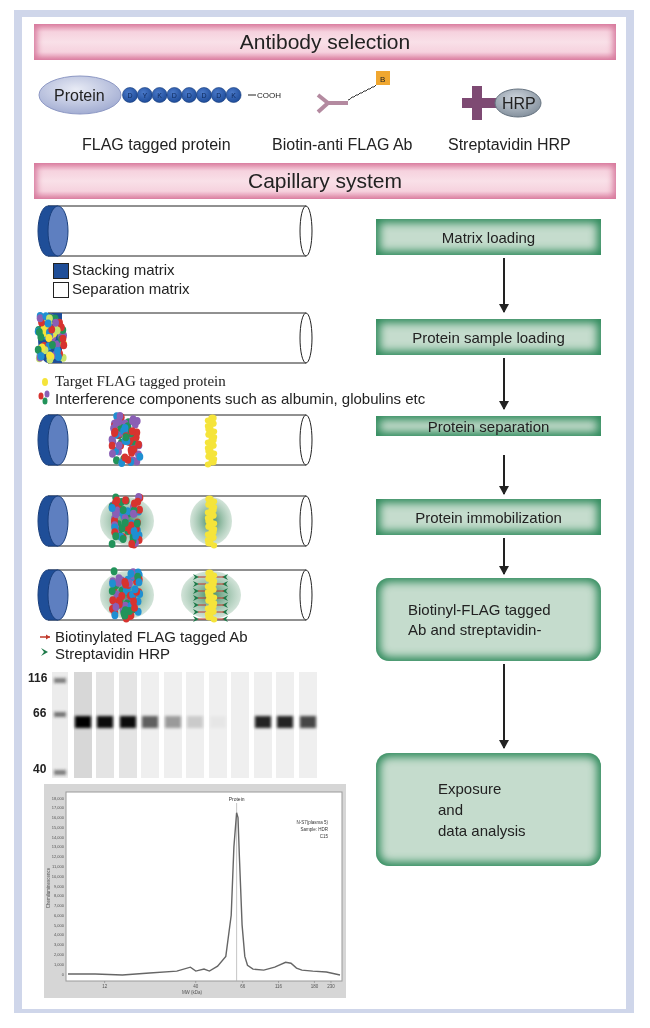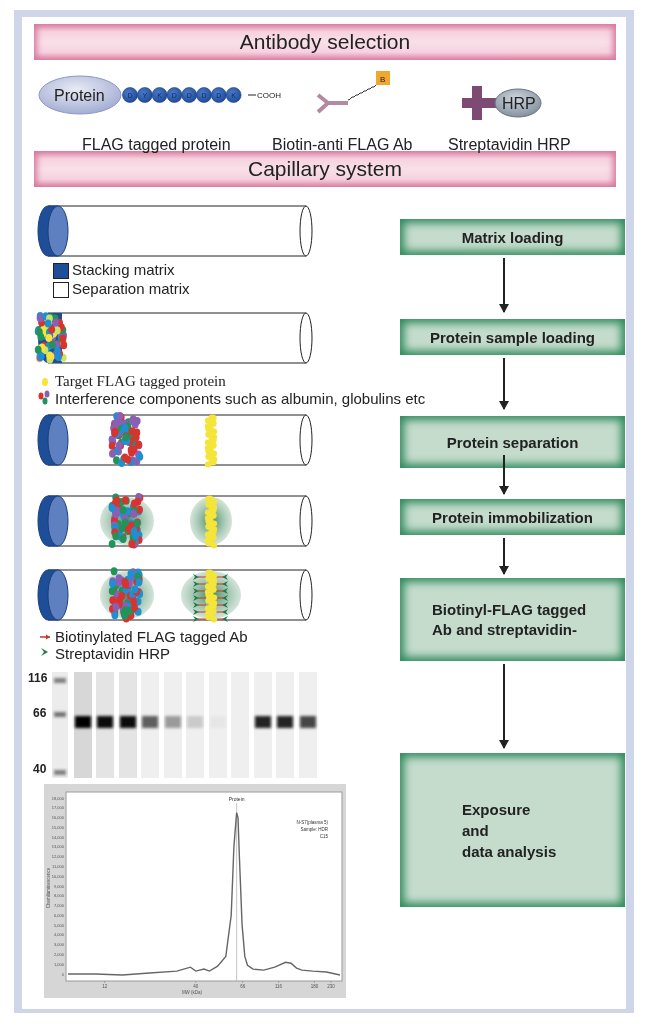--- a/index.html
+++ b/index.html
@@ -3,35 +3,35 @@
 <meta charset="utf-8">
 <style>
   html, body { margin:0; padding:0; }
   body { width:650px; height:1028px; background:#ffffff; font-family:"Liberation Sans", sans-serif; position:relative; overflow:hidden; }
   #frame { position:absolute; left:14px; top:10px; width:620px; height:1003px; background:#cfd6ea; }
   #inner { position:absolute; left:22px; top:17px; width:604px; height:992px; background:#ffffff; }
   .pink-bar { position:absolute; left:34px; width:582px; height:36px; background:linear-gradient(to bottom,#dd85a6 0%,#f6d2de 22%,#f9e0e8 50%,#f6d2de 78%,#dd85a6 100%); box-shadow:inset 5px 0 6px -2px #d77a9d, inset -5px 0 6px -2px #d77a9d; color:#222; font-size:21px; text-align:center; line-height:36px; }
   .abs { position:absolute; }
   .caption { position:absolute; font-size:16px; color:#222; white-space:nowrap;text-align:center; }
   .legend-text { position:absolute; font-size:15px; color:#222; white-space:nowrap; }
-  .green-box { position:absolute; left:400px; width:225px; background:#c5dccd; box-shadow:inset 0 0 8px 4px #2e8a5b; color:#222; font-size:15px; display:flex; align-items:center; justify-content:center; text-align:center;font-weight:bold; }
-  .green-box.left-aligned { justify-content:flex-start; text-align:left; }
+  .green-box { position:absolute; left:376px; width:225px; background:#c5dccd; box-shadow:inset 0 0 8px 4px #2e8a5b; color:#222; font-size:15px; display:flex; align-items:center; justify-content:center; text-align:center; }
+  .green-box.left-aligned { justify-content:flex-start; text-align:left;border-radius:13px; }
   .arrow { position:absolute; left:503px; width:2px; background:#222; }
   .arrow::after { content:""; position:absolute; left:-4px; bottom:-1px; border-left:5px solid transparent; border-right:5px solid transparent; border-top:9px solid #222; }
   .tick-lbl { position:absolute; font-size:12px; font-weight:bold; color:#222; }
   svg text { font-family:"Liberation Sans", sans-serif; }
 </style>
 </head>
 <body>
 
 <div id="frame"></div>
 <div id="inner"></div>
 
 <div class="pink-bar" style="top:24px;">Antibody selection</div>
-<div class="pink-bar" style="top:151px;">Capillary system</div>
+<div class="pink-bar" style="top:163px;">Capillary system</div>
 
 <svg class="abs" style="left:38px;top:74px;" width="260" height="44">
   <defs>
     <radialGradient id="protGrad" cx="45%" cy="35%" r="70%">
       <stop offset="0%" stop-color="#e8ebf5"></stop>
         <stop offset="100%" stop-color="#9ea9d0"></stop>
     </radialGradient>
     <radialGradient id="beadGrad" cx="40%" cy="35%" r="70%">
       <stop offset="0%" stop-color="#4a79c9"></stop>
         <stop offset="100%" stop-color="#1c4a98"></stop>
@@ -517,32 +517,32 @@
   <polygon points="12,8 8,5.5 8,10.5" fill="#c0392b"></polygon>
   <path d="M3 19 L10 23 L3 27 L6 23 Z" fill="#1e7a4a"></path>
 </svg>
 <div class="legend-text" style="left:55px;top:628px;">Biotinylated FLAG tagged Ab</div>
 <div class="legend-text" style="left:55px;top:645px;">Streptavidin HRP</div>
 
 <div class="green-box" style="top:219px;height:36px;">Matrix loading</div>
 <div class="arrow" style="top:258px;height:54px;"></div>
 <div class="green-box" style="top:319px;height:36px;">Protein sample loading</div>
 <div class="arrow" style="top:358px;height:51px;"></div>
-<div class="green-box" style="top:416px;height:52px;">Protein separation</div>
+<div class="green-box" style="top:416px;height:20px;">Protein separation</div>
 <div class="arrow" style="top:455px;height:39px;"></div>
 <div class="green-box" style="top:499px;height:36px;">Protein immobilization</div>
 <div class="arrow" style="top:538px;height:36px;"></div>
 <div class="green-box left-aligned" style="top:578px;height:83px;padding-left:32px;box-sizing:border-box;line-height:20px;">
   <div>
     <div>Biotinyl-FLAG tagged</div>
     <div>Ab and streptavidin-</div>
   </div>
 </div>
 <div class="arrow" style="top:664px;height:84px;"></div>
-<div class="green-box left-aligned" style="top:753px;height:154px;padding-left:62px;box-sizing:border-box;line-height:21px;">
+<div class="green-box left-aligned" style="top:753px;height:113px;padding-left:62px;box-sizing:border-box;line-height:21px;">
   <div>
     <div>Exposure</div>
     <div>and</div>
     <div>data analysis</div>
   </div>
 </div>
 
 <div class="tick-lbl" style="left:28px;top:671px;">116</div>
 <div class="tick-lbl" style="left:33px;top:706px;">66</div>
 <div class="tick-lbl" style="left:33px;top:762px;">40</div>

